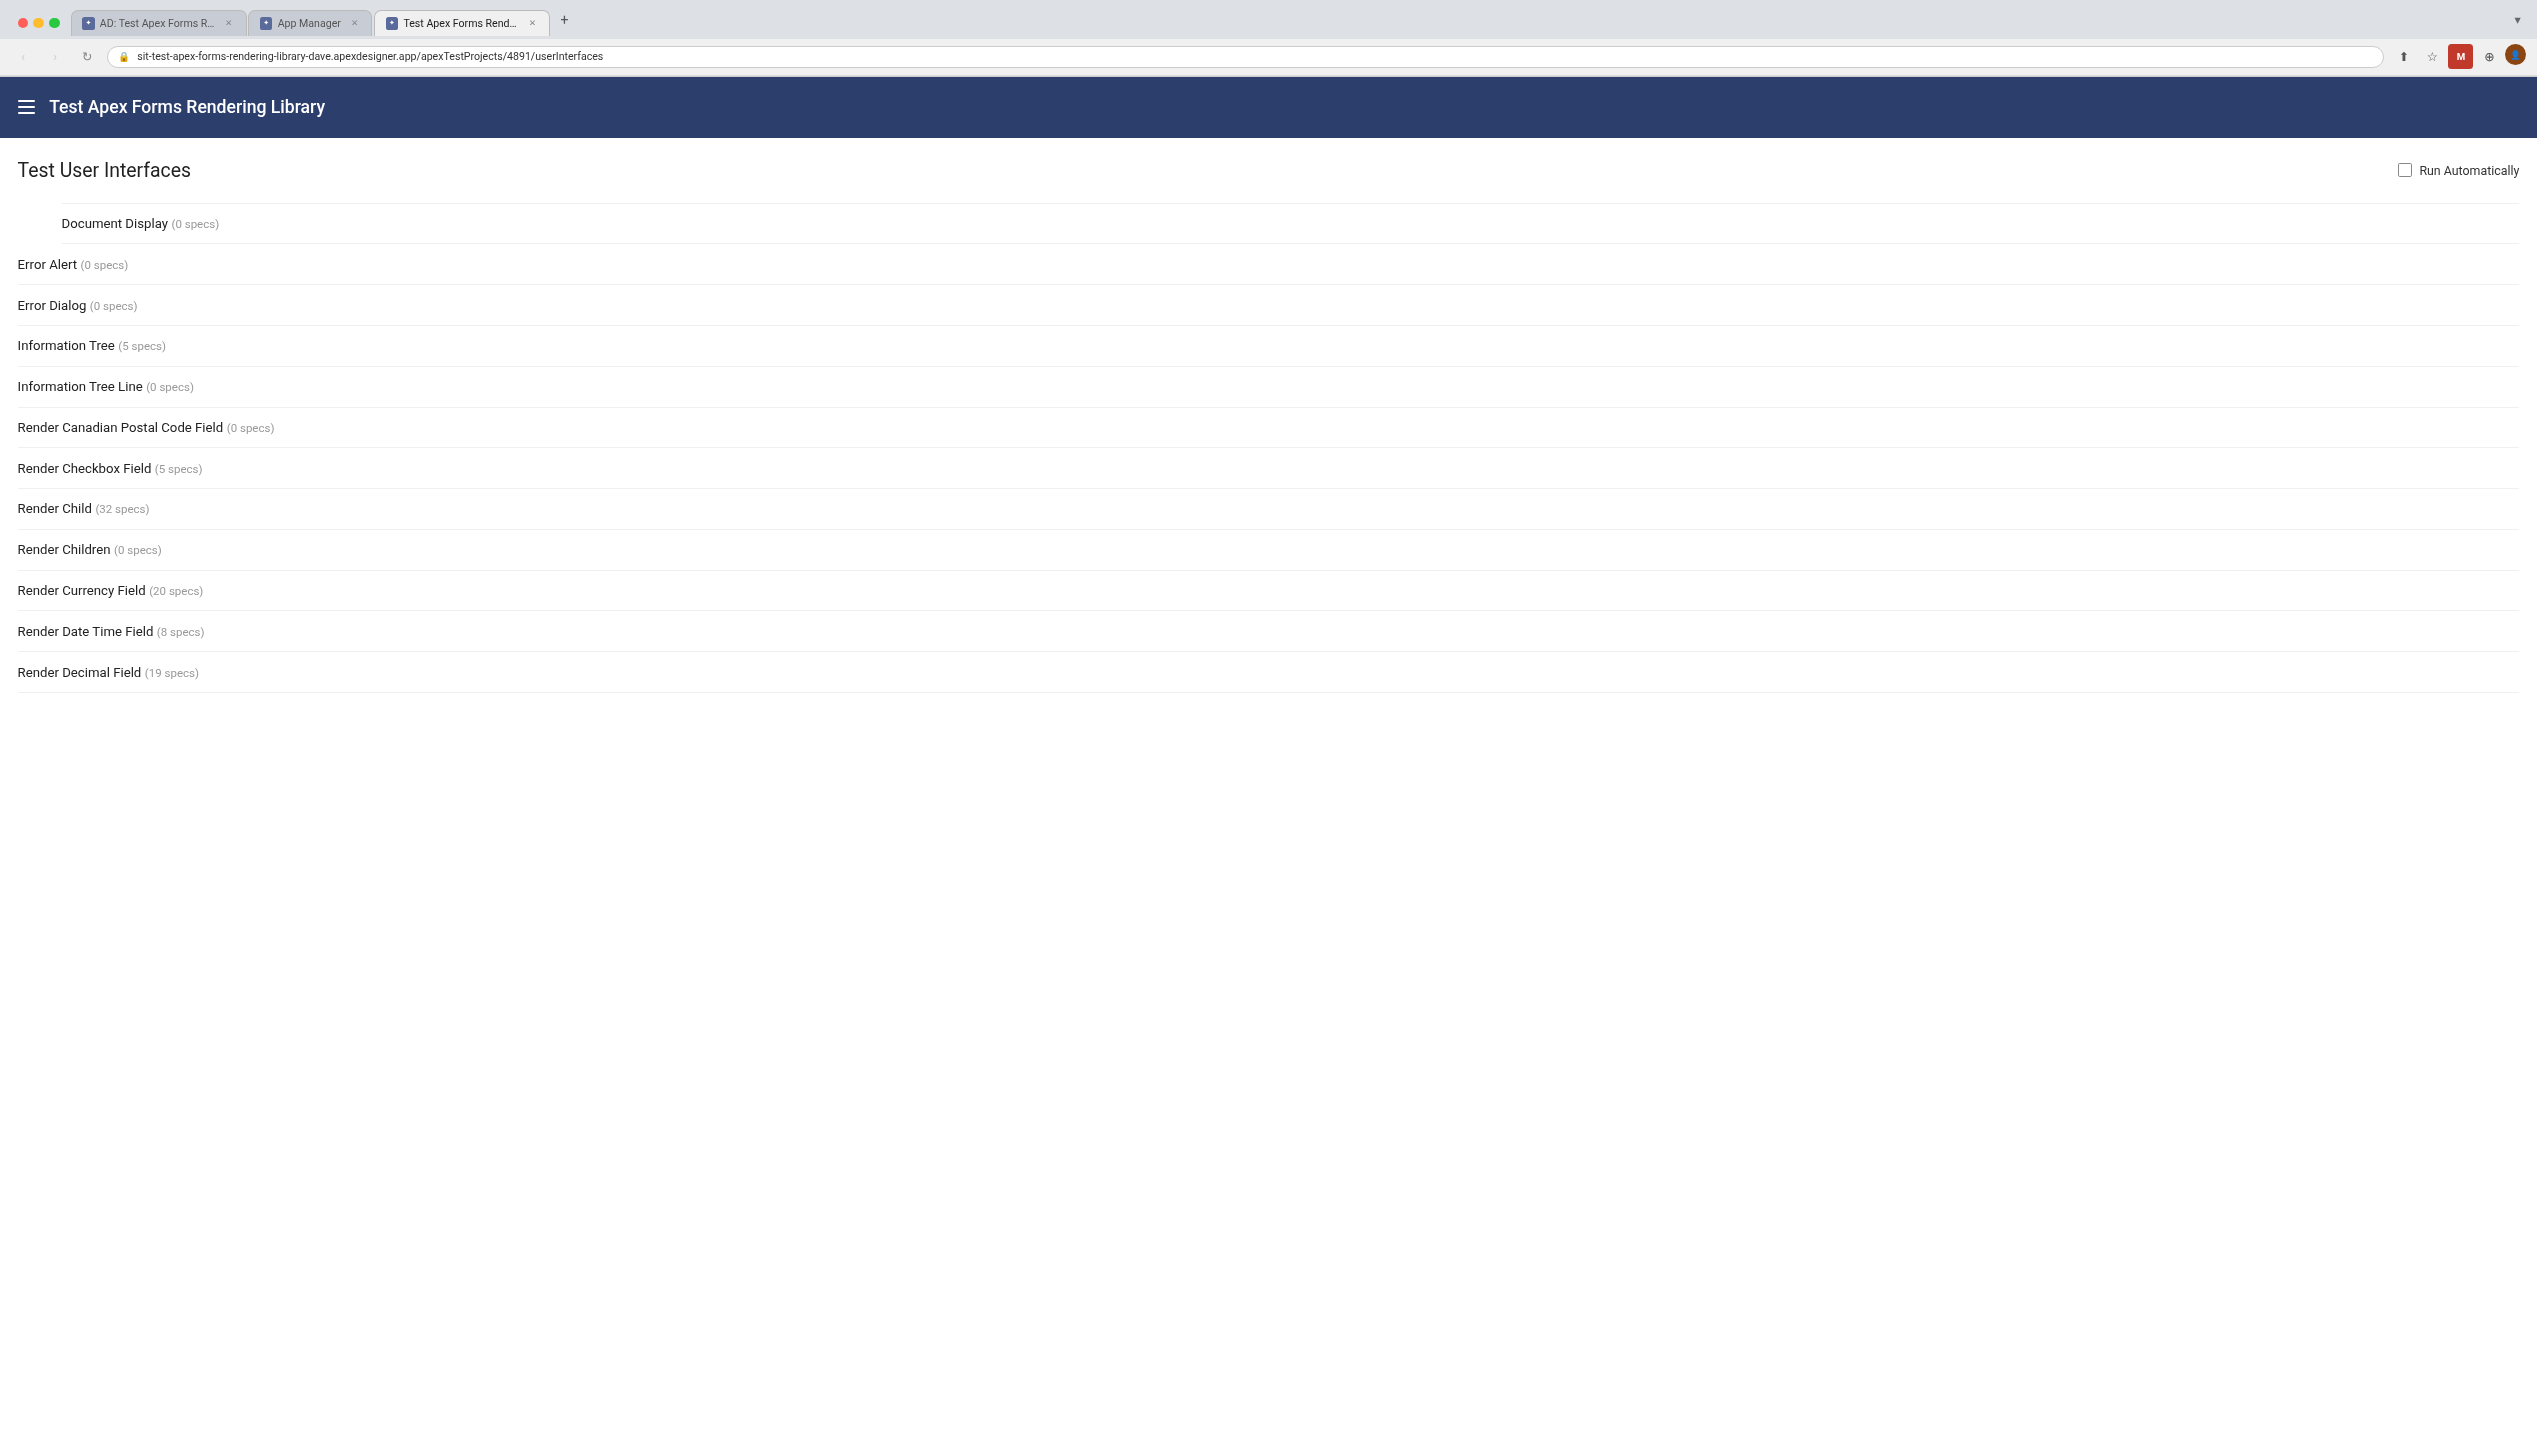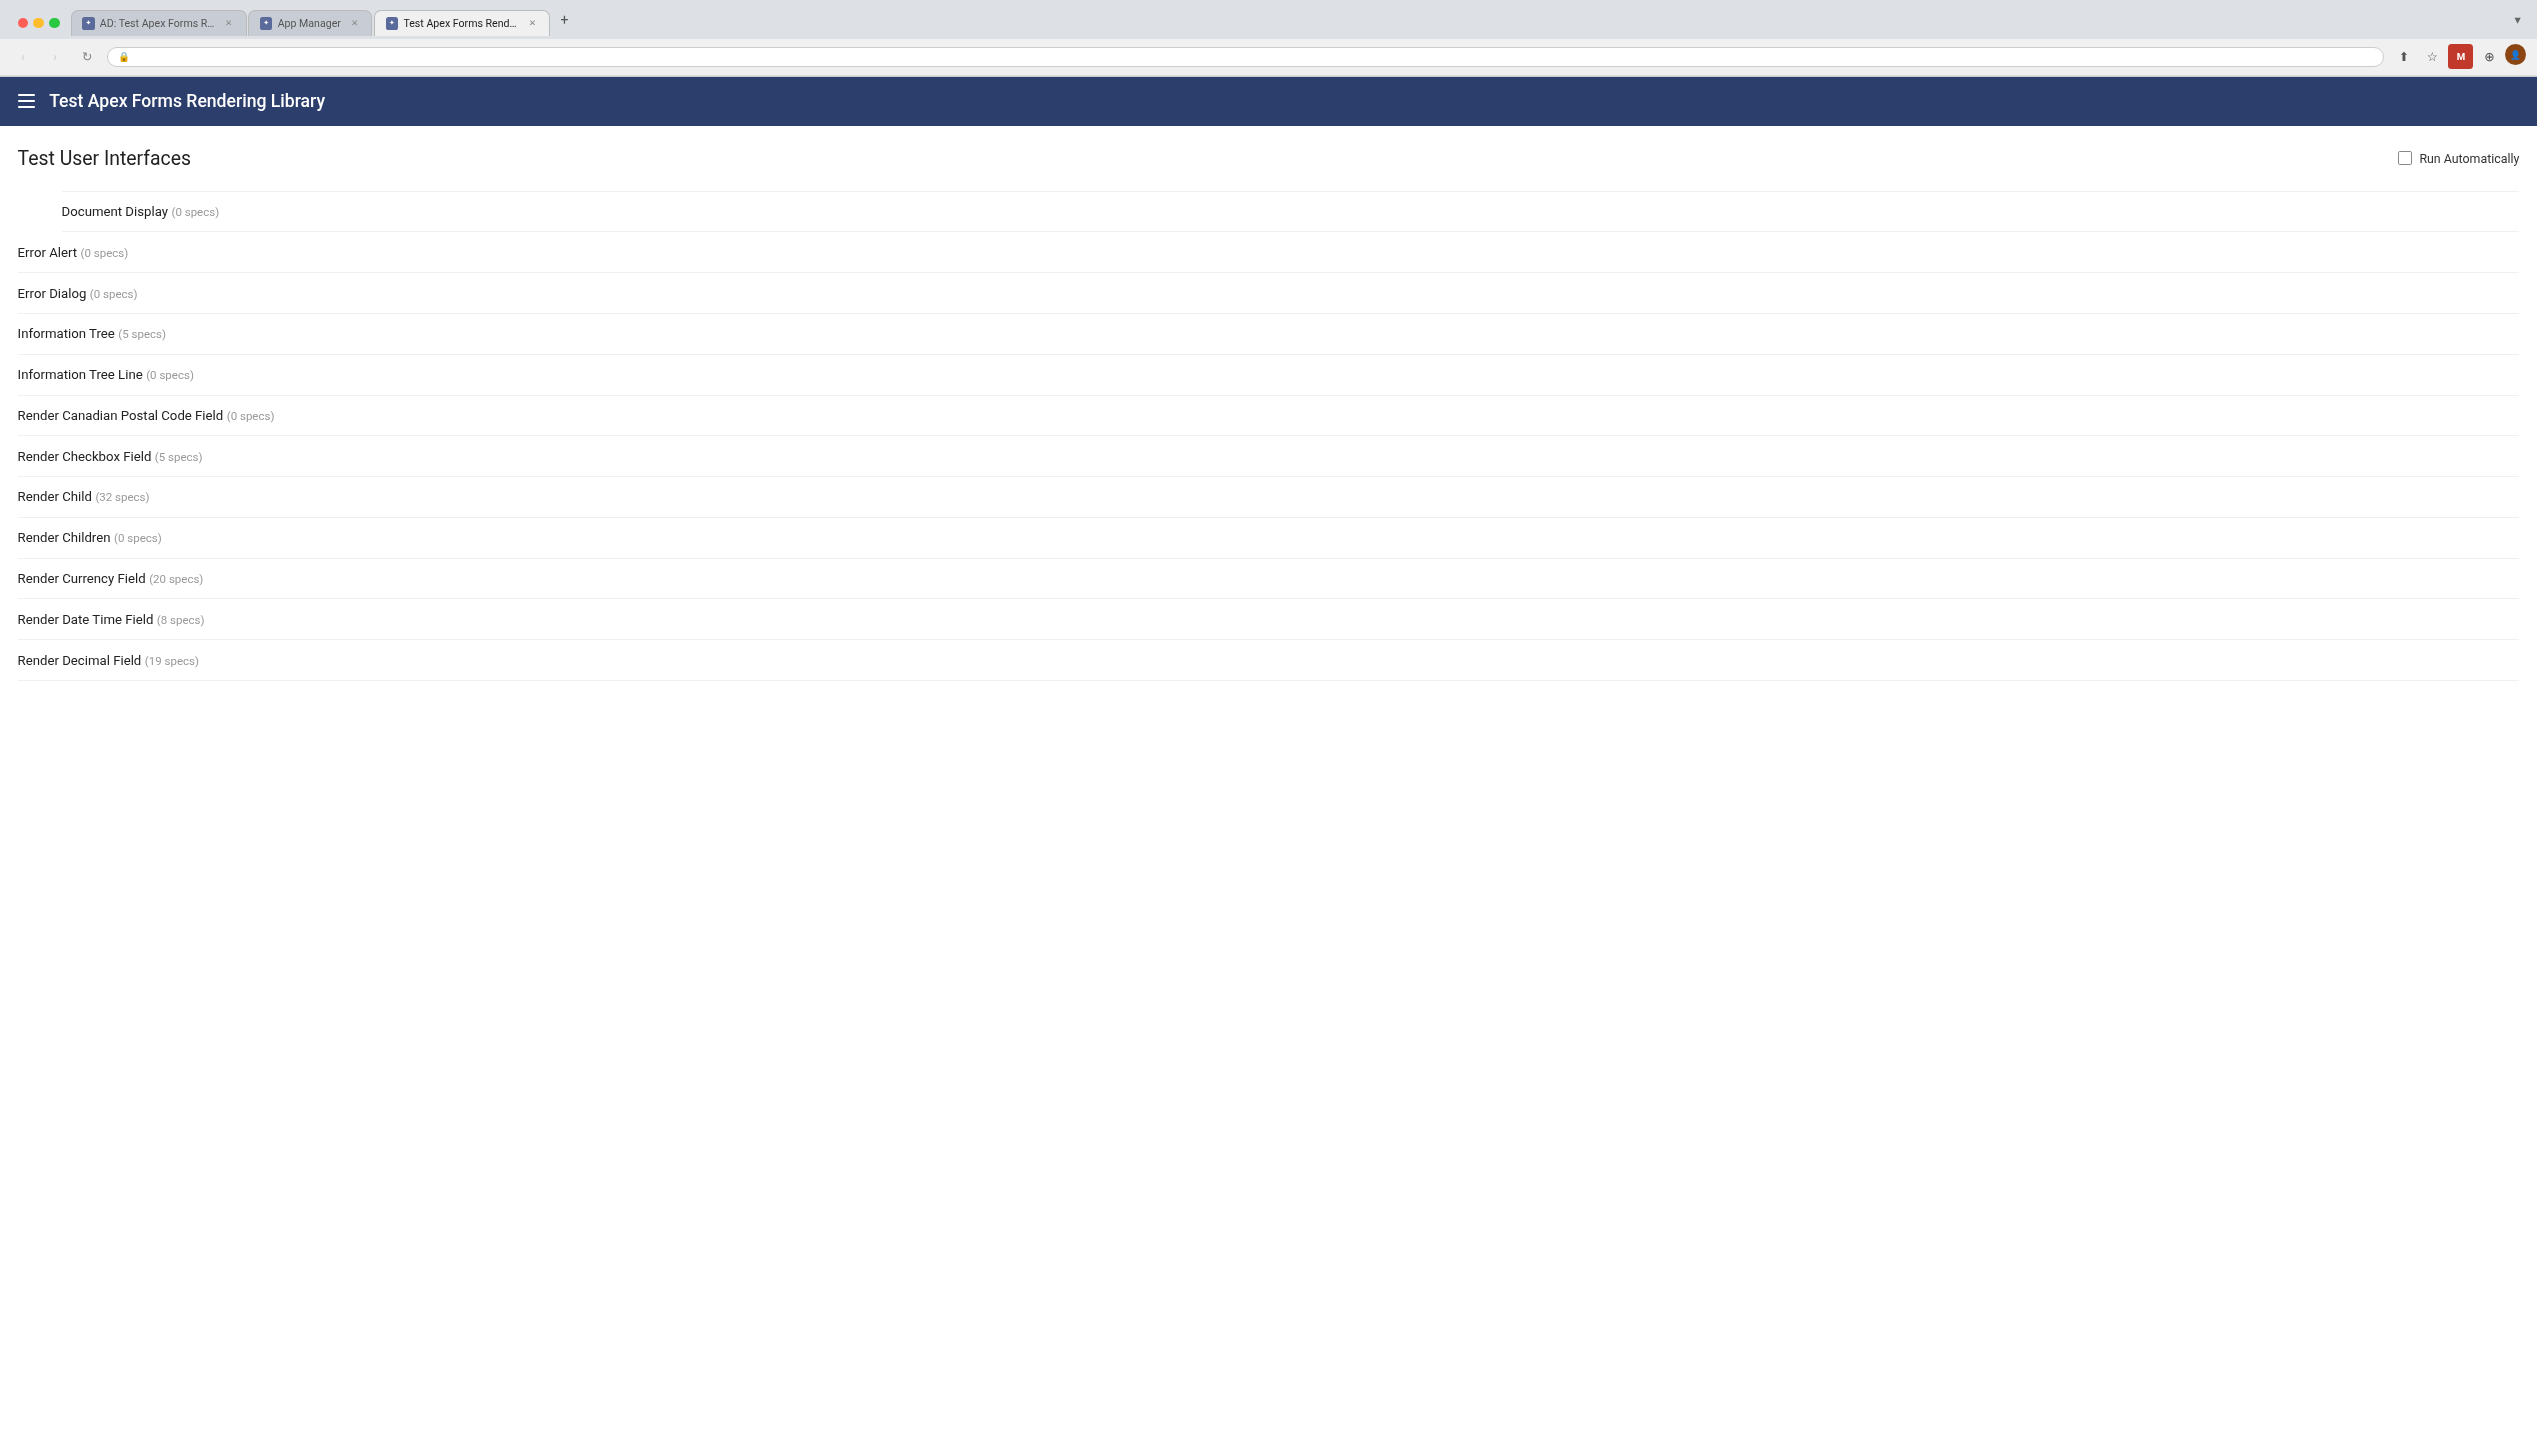--- a/index.html
+++ b/index.html
@@ -190,21 +190,21 @@
       justify-content: center;
       font-size: 8.8px;
       color: white;
     }
 
     
     .app-header {
       background: #2c3e6b;
       color: white;
       padding: 0 17.6px;
-      height: 49px;
+      height: 61px;
       display: flex;
       align-items: center;
       gap: 14px;
     }
 
     .hamburger-icon {
       width: 17.6px;
       height: 17.6px;
       display: flex;
       flex-direction: column;
@@ -330,20 +330,21 @@
     <div style="width:25px; height:25px; display:flex; align-items:center; justify-content:center; color:#666; margin-bottom:7px;">▾</div>
   </div>
 
   <div class="nav-bar">
     <div class="nav-btn disabled">‹</div>
     <div class="nav-btn disabled">›</div>
     <div class="nav-btn">↻</div>
 
     <div class="address-bar">
       <span class="lock-icon">🔒</span>
+      <span class="address-text">sit-test-apex-forms-rendering-library-dave.apexdesigner.app/apexTestProjects/4891/userInterfaces</span>
     </div>
 
     <div class="nav-actions">
       <div class="nav-action-btn">⬆</div>
       <div class="nav-action-btn">☆</div>
       <div class="nav-action-btn" style="background:#c0392b; color:white; border-radius:3.5px; font-size:9.7px; font-weight:bold;">M</div>
       <div class="nav-action-btn">⊕</div>
       <div class="profile-avatar">👤</div>
     </div>
   </div>

